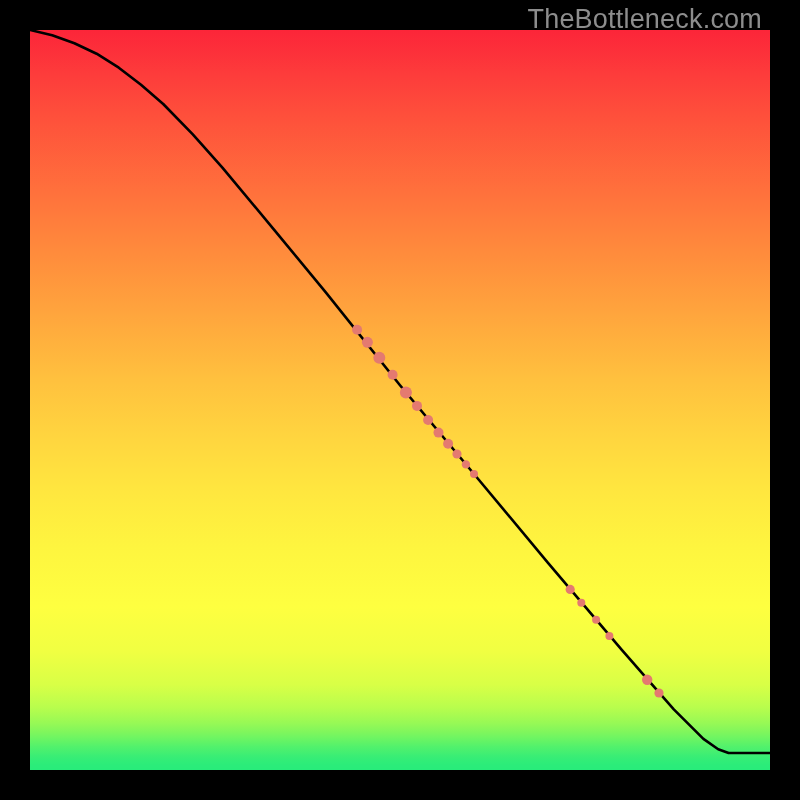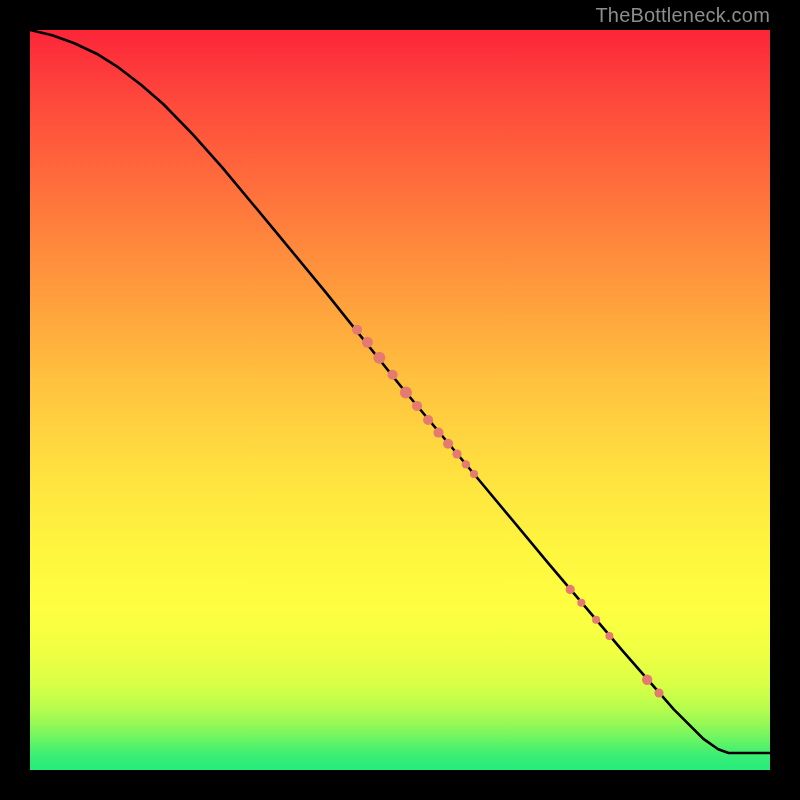--- a/index.html
+++ b/index.html
@@ -76,23 +76,23 @@
     stroke-linejoin: round;
   }
   .dot {
     fill: #e47a70;
     stroke: #e47a70;
     stroke-width: 0;
   }
   .watermark {
     position: absolute;
     top: 4px;
-    right: 30px;
+    right: 38px;
     color: #8d8d8d;
-    font-size: 20px;
+    font-size: 27px;
     font-weight: 500;
     letter-spacing: 0.2px;
     user-select: none;
   }
 </style>
 </head>
 <body>
 
 <div class="stage">
   <div class="watermark">TheBottleneck.com</div>

